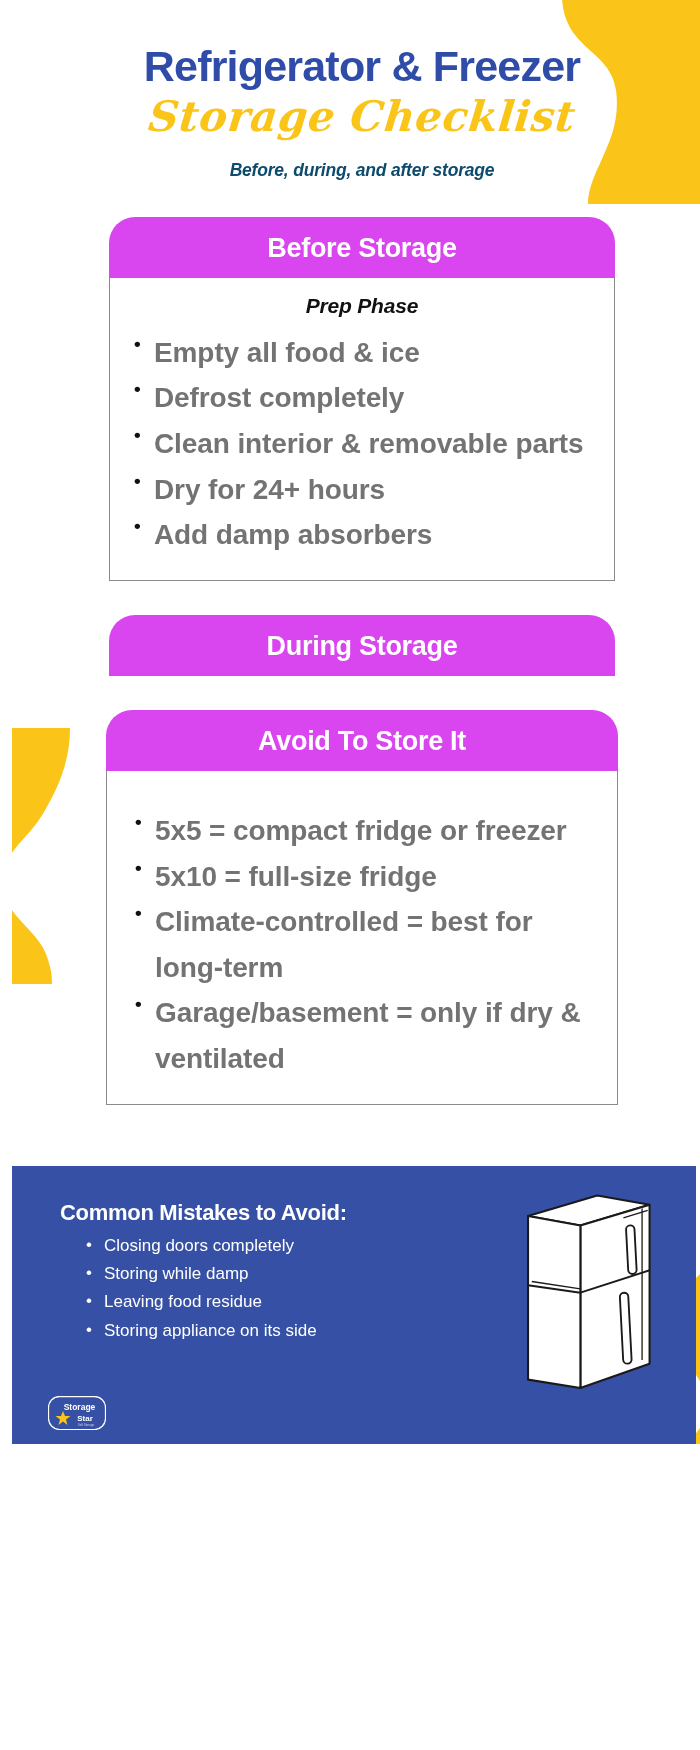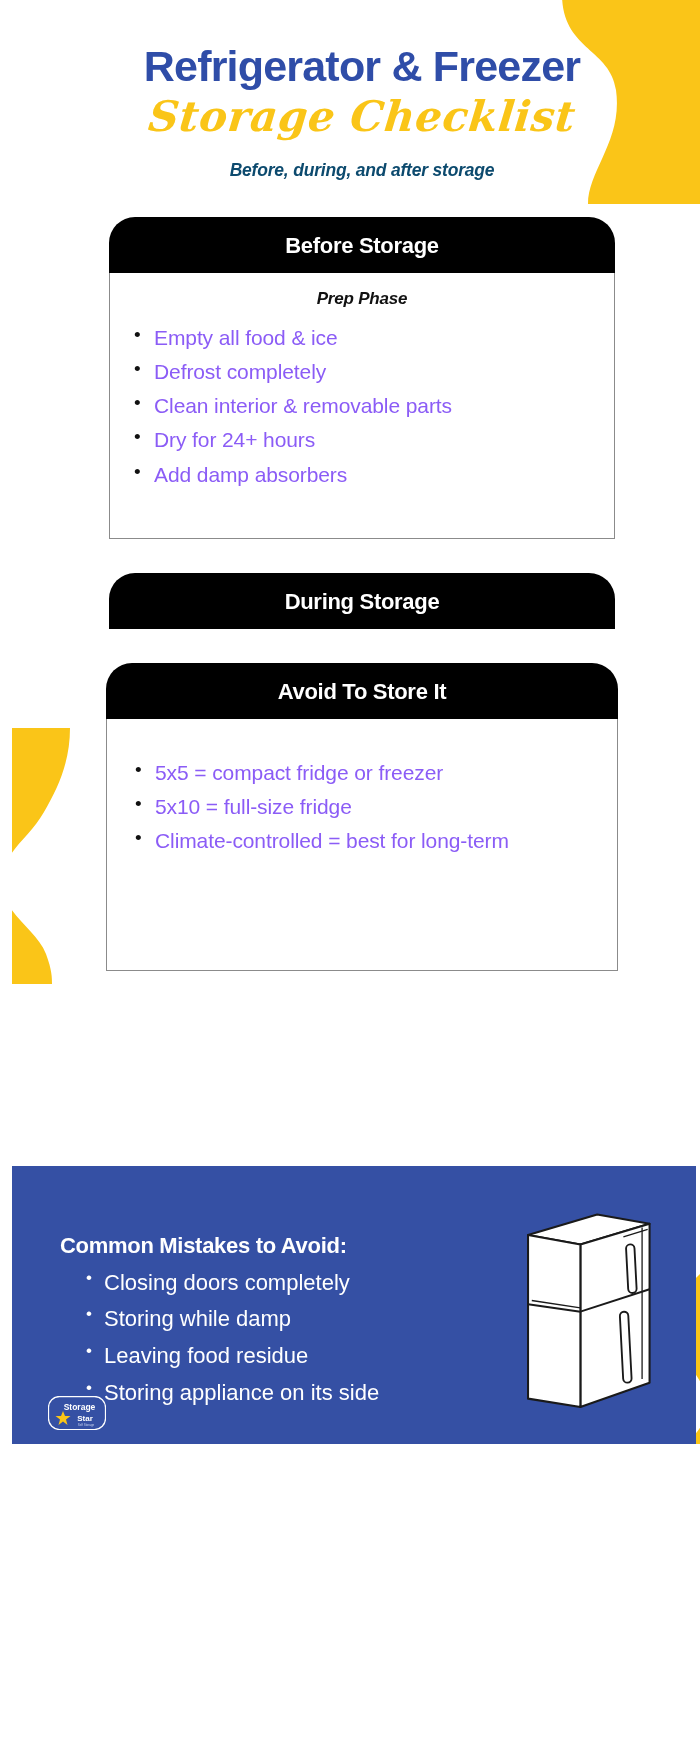--- a/index.html
+++ b/index.html
@@ -52,52 +52,52 @@
     font-size:17.5px;
     color:#0c4a6e;
     margin-top:20px;
     letter-spacing:-0.2px;
   }
 
   
   .cards { position:relative; z-index:3; margin-top:36px; }
   .card { position:relative; margin:0 auto 34px auto; }
   .card-head {
-    background:#000000;
+    background:#d946ef;
     border-radius:26px 26px 0 0;
     color:#ffffff;
     text-align:center;
     font-weight:bold;
-    font-size:22px;
+    font-size:27px;
     letter-spacing:-0.3px;
     padding:16px 10px 14px 10px;
   }
   .card-body {
     background:#ffffff;
     border:1px solid #8b8b8b;
     border-top:none;
     padding:16px 18px 22px 18px;
   }
   .phase {
     text-align:center;
     font-weight:bold;
     font-style:italic;
-    font-size:17px;
+    font-size:21px;
     color:#111;
     margin-bottom:12px;
     letter-spacing:-0.2px;
   }
   ul.items { list-style:none; margin:0; padding:0; }
   ul.items li {
     position:relative;
-    font-size:21px;
+    font-size:28px;
     line-height:1.63;
-    color:#8b5cf6;
+    color:#737373;
     padding-left:26px;
-    font-weight:400;
+    font-weight:700;
     letter-spacing:-0.1px;
   }
   ul.items li::before {
     content:"\2022";
     position:absolute;
     left:6px; top:-1px;
     font-size:19px;
     color:#111;
   }
 
@@ -112,35 +112,35 @@
   .card-3 ul.items li::before { left:10px; }
 
   
   .footer {
     position:absolute;
     left:0; right:16px; bottom:0;
     height:278px;
     background:#3550a4;
     z-index:4;
     display:flex;
-    align-items:center;
+    align-items:flex-start;
   }
   .footer-text { padding:34px 0 0 48px; flex:1; }
   .footer-title {
     color:#ffffff;
     font-weight:bold;
     font-size:22px;
     letter-spacing:-0.3px;
     margin-bottom:6px;
   }
   ul.mistakes { list-style:none; margin:0; padding:0 0 0 22px; }
   ul.mistakes li {
     position:relative;
     color:#ffffff;
-    font-size:22px;
+    font-size:17px;
     line-height:1.66;
     padding-left:22px;
     font-weight:300;
   }
   ul.mistakes li::before {
     content:"\2022";
     position:absolute; left:4px; top:-1px;
     font-size:17px;
   }
   .footer-img { width:185px; padding:22px 18px 0 0; }
@@ -194,20 +194,21 @@
       <div class="card-head">During Storage</div>
     </div>
 
     <div class="card card-3">
       <div class="card-head">Avoid To Store It</div>
       <div class="card-body">
         <ul class="items">
           <li>5x5 = compact fridge or freezer</li>
           <li>5x10 = full-size fridge</li>
           <li>Climate-controlled = best for long-term</li>
+          <li>Garage/basement = only if dry &amp; ventilated</li>
         </ul>
       </div>
     </div>
 
   </div>
 
   <div class="footer">
     <div class="footer-text">
       <div class="footer-title">Common Mistakes to Avoid:</div>
       <ul class="mistakes">

